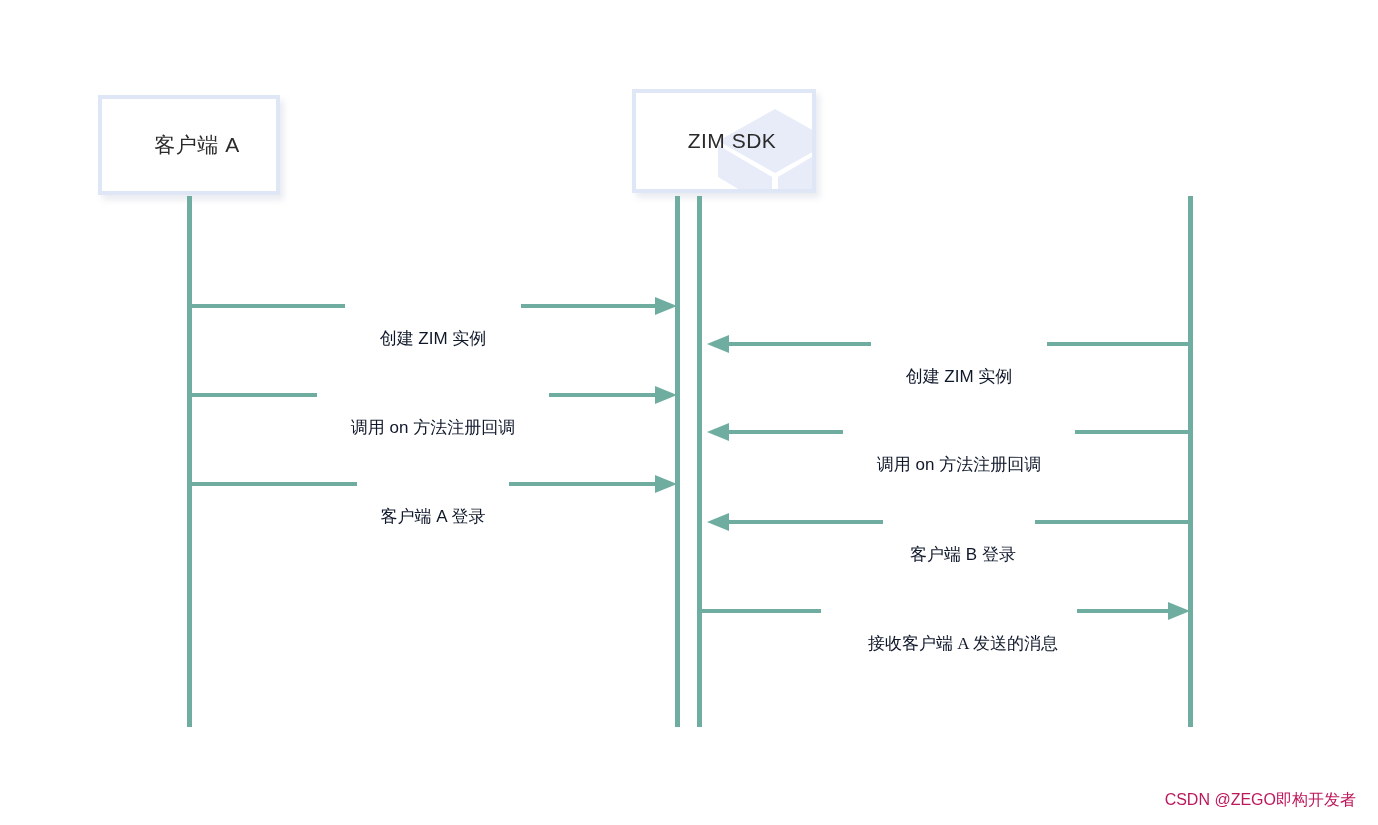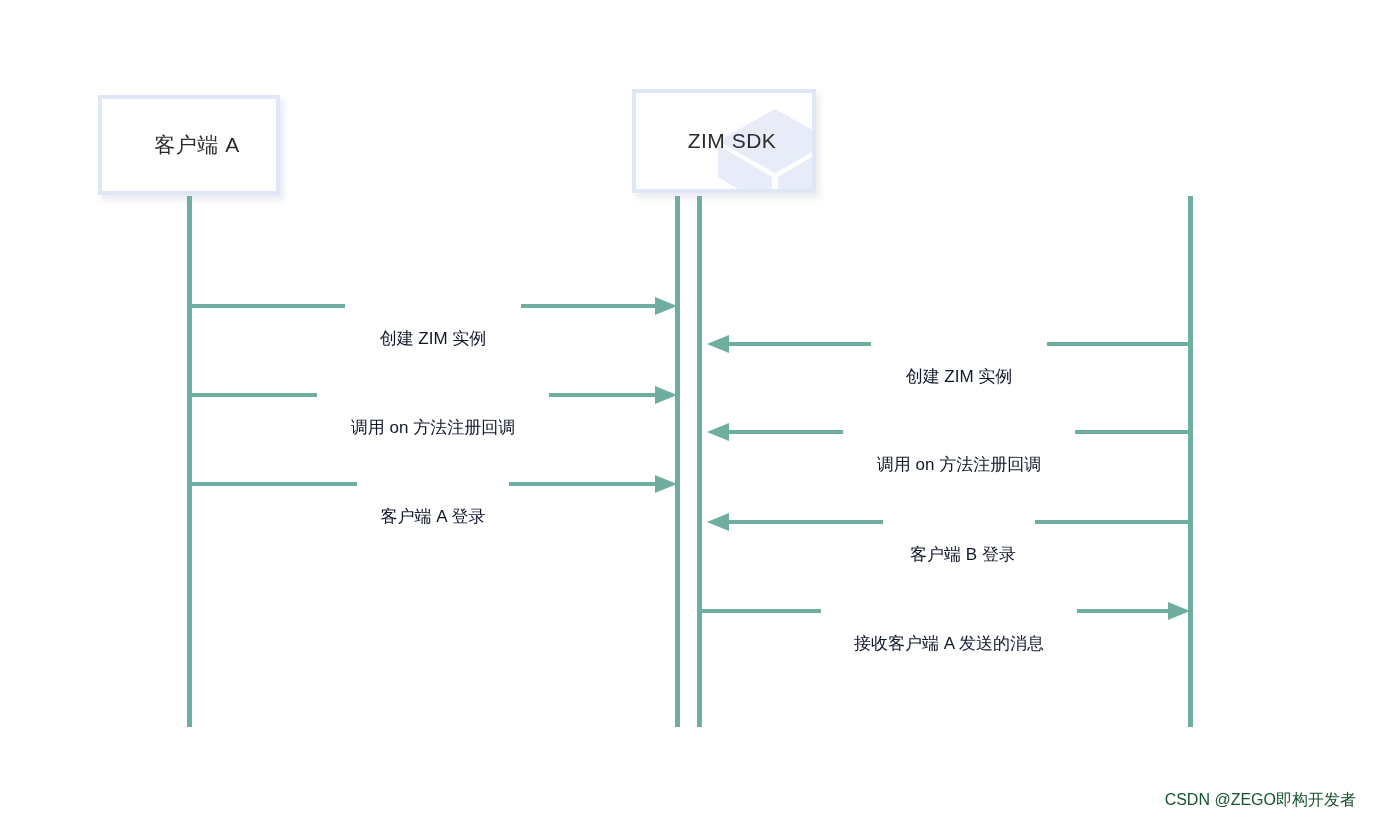--- a/index.html
+++ b/index.html
@@ -89,21 +89,21 @@
   .arrowhead.left {
     border-right: 22px solid #6fada1;
   }
 
   
   #watermark {
     position: absolute;
     right: 22px;
     bottom: 14px;
     font-size: 16px;
-    color: #14532d;
+    color: #be185d;
     white-space: nowrap;
   }
 </style>
 </head>
 <body>
 
 <div id="diagram">
 
   <div class="participant" style="left:98px; top:95px; width:182px; height:100px;">
     <span class="participant-label">客户端 A</span>
@@ -162,20 +162,20 @@
   <div class="message" style="left:699px; top:504px; width:491px;">
     <div class="arrowhead left" style="left:8px;"></div>
     <div class="msg-seg" style="left:30px; width:154px;"></div>
     <div class="msg-label" style="left:188px; width:152px;">客户端 B 登录</div>
     <div class="msg-seg" style="left:336px; width:155px;"></div>
   </div>
 
 
   <div class="message" style="left:699px; top:593px; width:491px;">
     <div class="msg-seg" style="left:0; width:122px;"></div>
-    <div class="msg-label" style="left:122px; width:256px;">接收客户端 A 发送的消息</div>
+    <div class="msg-label" style="left:136px; width:256px;font-family:Liberation Serif, serif;">接收客户端 A 发送的消息</div>
     <div class="msg-seg" style="left:378px; width:91px;"></div>
     <div class="arrowhead right" style="left:469px;"></div>
   </div>
 
   <div id="watermark">CSDN @ZEGO即构开发者</div>
 
 </div>
 
 </body></html>

